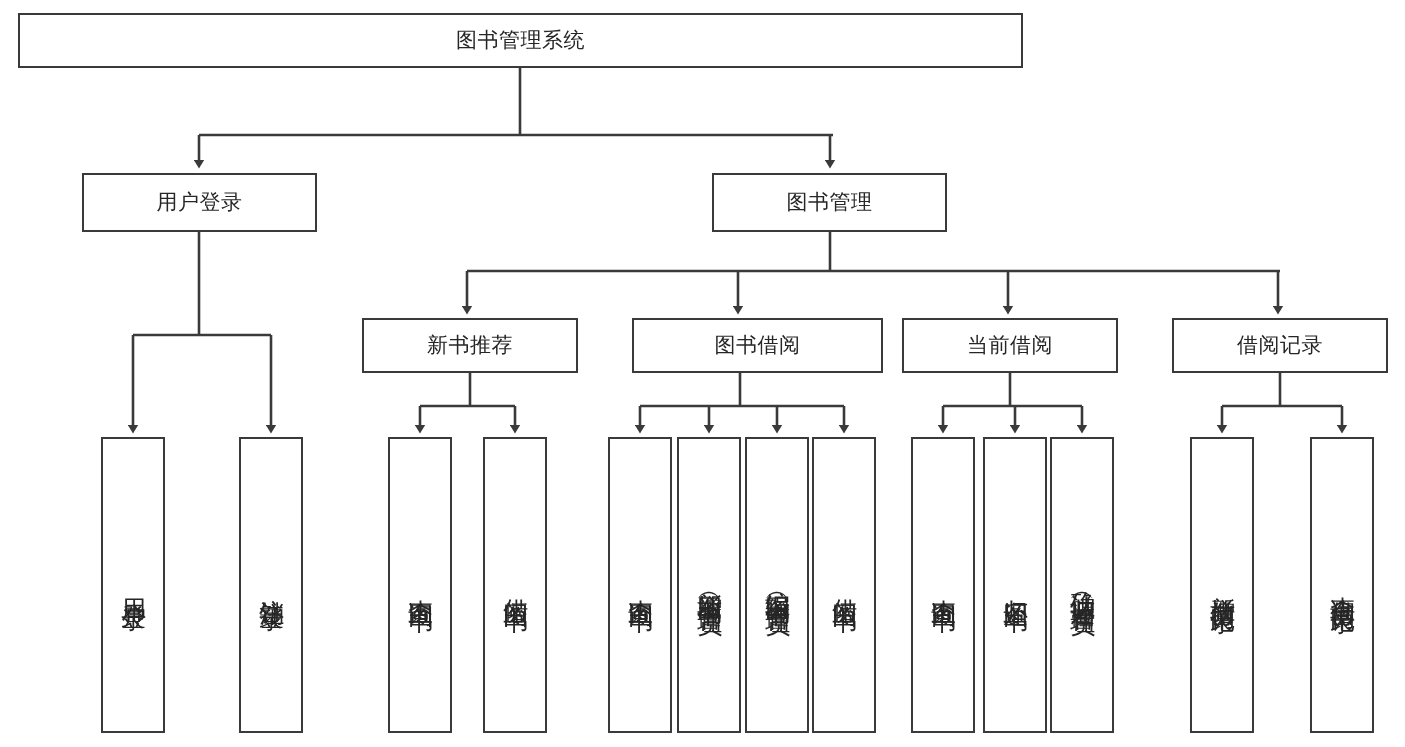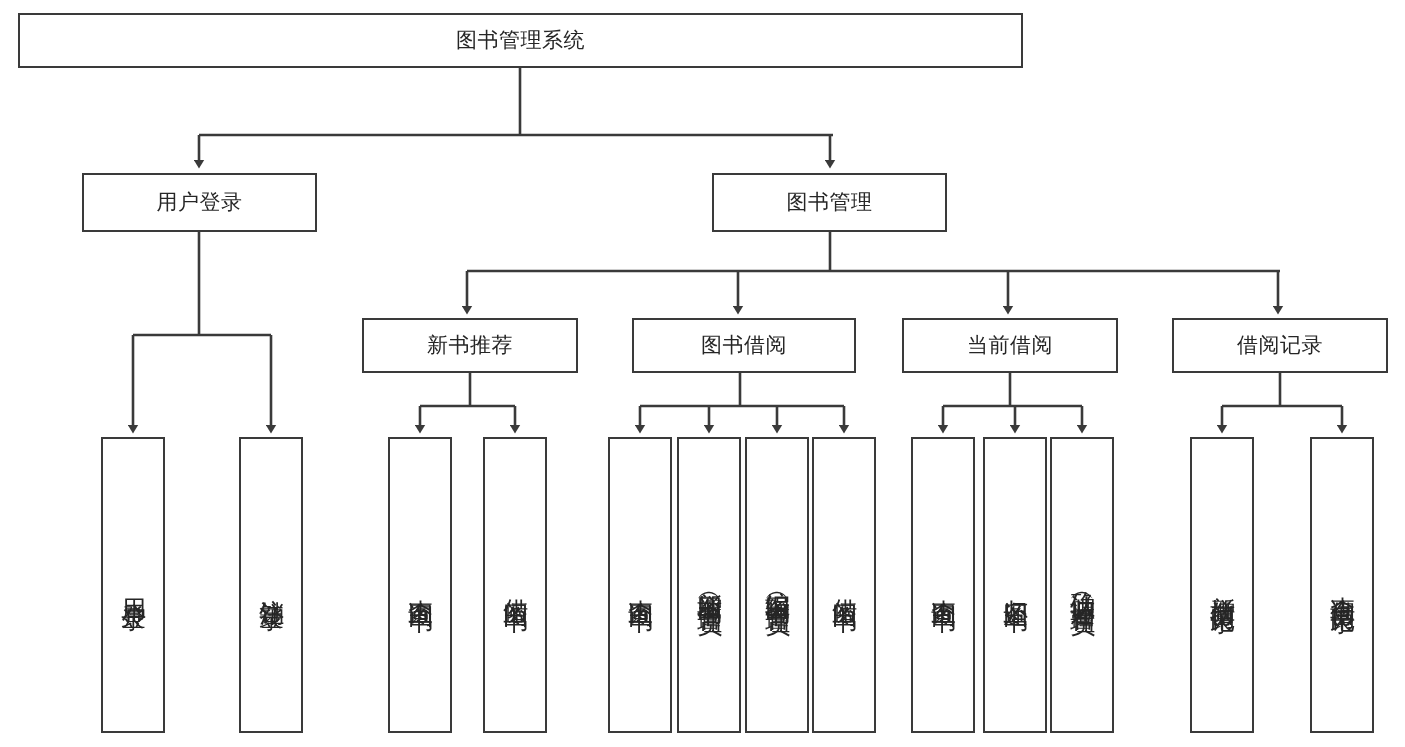--- a/index.html
+++ b/index.html
@@ -129,21 +129,21 @@
   <div class="node horiz" style="left: 82px; top: 173px; width: 235px; height: 59px;">
     <span class="label">用户登录</span>
   </div>
   <div class="node horiz" style="left: 362px; top: 318px; width: 216px; height: 55px;">
     <span class="label">新书推荐</span>
   </div>
 
   <div class="node horiz" style="left: 712px; top: 173px; width: 235px; height: 59px;">
     <span class="label">图书管理</span>
   </div>
-  <div class="node horiz" style="left: 632px; top: 318px; width: 224px; height: 55px;">
+  <div class="node horiz" style="left: 632px; top: 318px; width: 251px; height: 55px;">
     <span class="label">图书借阅</span>
   </div>
   <div class="node horiz" style="left: 902px; top: 318px; width: 216px; height: 55px;">
     <span class="label">当前借阅</span>
   </div>
   <div class="node horiz" style="left: 1172px; top: 318px; width: 216px; height: 55px;">
     <span class="label">借阅记录</span>
   </div>
 
   <div class="node vert" style="left: 101px; top: 437px; width: 64px; height: 296px;">

